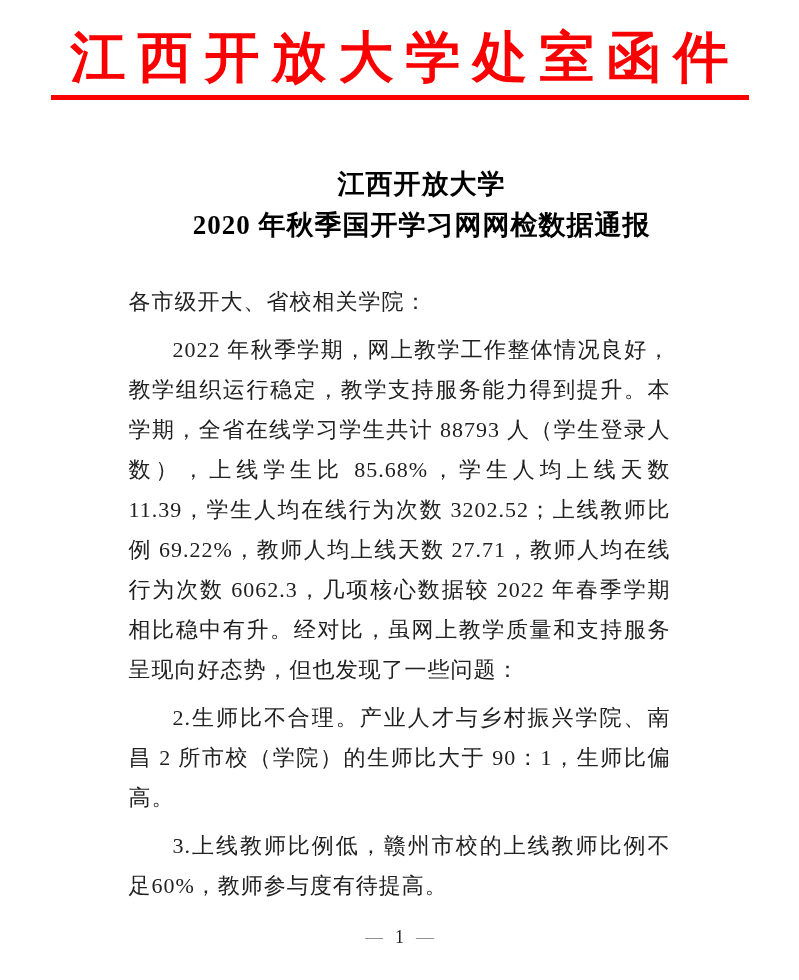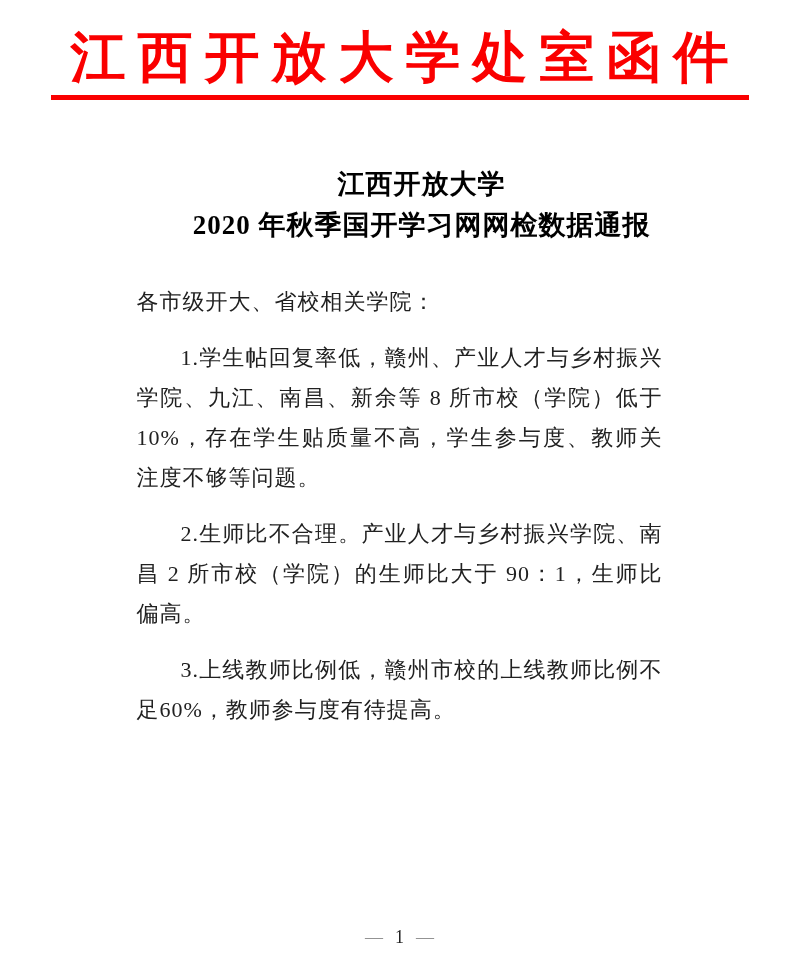--- a/index.html
+++ b/index.html
@@ -48,21 +48,21 @@
   
   .body-block{
     width:558px;
     margin:36px auto 0;
     font-size:22px;
     line-height:40px;
     text-align:justify;
     color:var(--body-text);
     letter-spacing:1px;
   }
-  .body-block p{ margin:16px; }
+  .body-block p{ margin:8px; }
   .para-indent{ text-indent:2em; }
   
   .footer{
     position:absolute;
     left:0; right:0;
     bottom:33px;
     text-align:center;
     font-size:18px;
     line-height:20px;
   }
@@ -79,21 +79,21 @@
     <div class="banner-rule"></div>
   </div>
 
   <div class="title-block">
     <div class="title-line">江西开放大学</div>
     <div class="title-line">2020 年秋季国开学习网网检数据通报</div>
   </div>
 
   <div class="body-block">
     <p class="salutation">各市级开大、省校相关学院：</p>
-    <p class="para-indent">1.学生帖回复率低，赣州、产业人才与乡村振兴学院、九江、南昌、新余等 8 所市校（学院）低于 10%，存在学生贴质量不高，学生参与度、教师关注度不够等问题。</p>
+    <p class="para-indent">2022 年秋季学期，网上教学工作整体情况良好，教学组织运行稳定，教学支持服务能力得到提升。本学期，全省在线学习学生共计 88793 人（学生登录人数），上线学生比 85.68%，学生人均上线天数 11.39，学生人均在线行为次数 3202.52；上线教师比例 69.22%，教师人均上线天数 27.71，教师人均在线行为次数 6062.3，几项核心数据较 2022 年春季学期相比稳中有升。经对比，虽网上教学质量和支持服务呈现向好态势，但也发现了一些问题：</p>
     <p class="para-indent">2.生师比不合理。产业人才与乡村振兴学院、南昌 2 所市校（学院）的生师比大于 90：1，生师比偏高。</p>
     <p class="para-indent">3.上线教师比例低，赣州市校的上线教师比例不足60%，教师参与度有待提高。</p>
   </div>
 
   <div class="footer">
     <span class="dash">—</span><span class="num">1</span><span class="dash">—</span>
   </div>
 
 </div>
 

